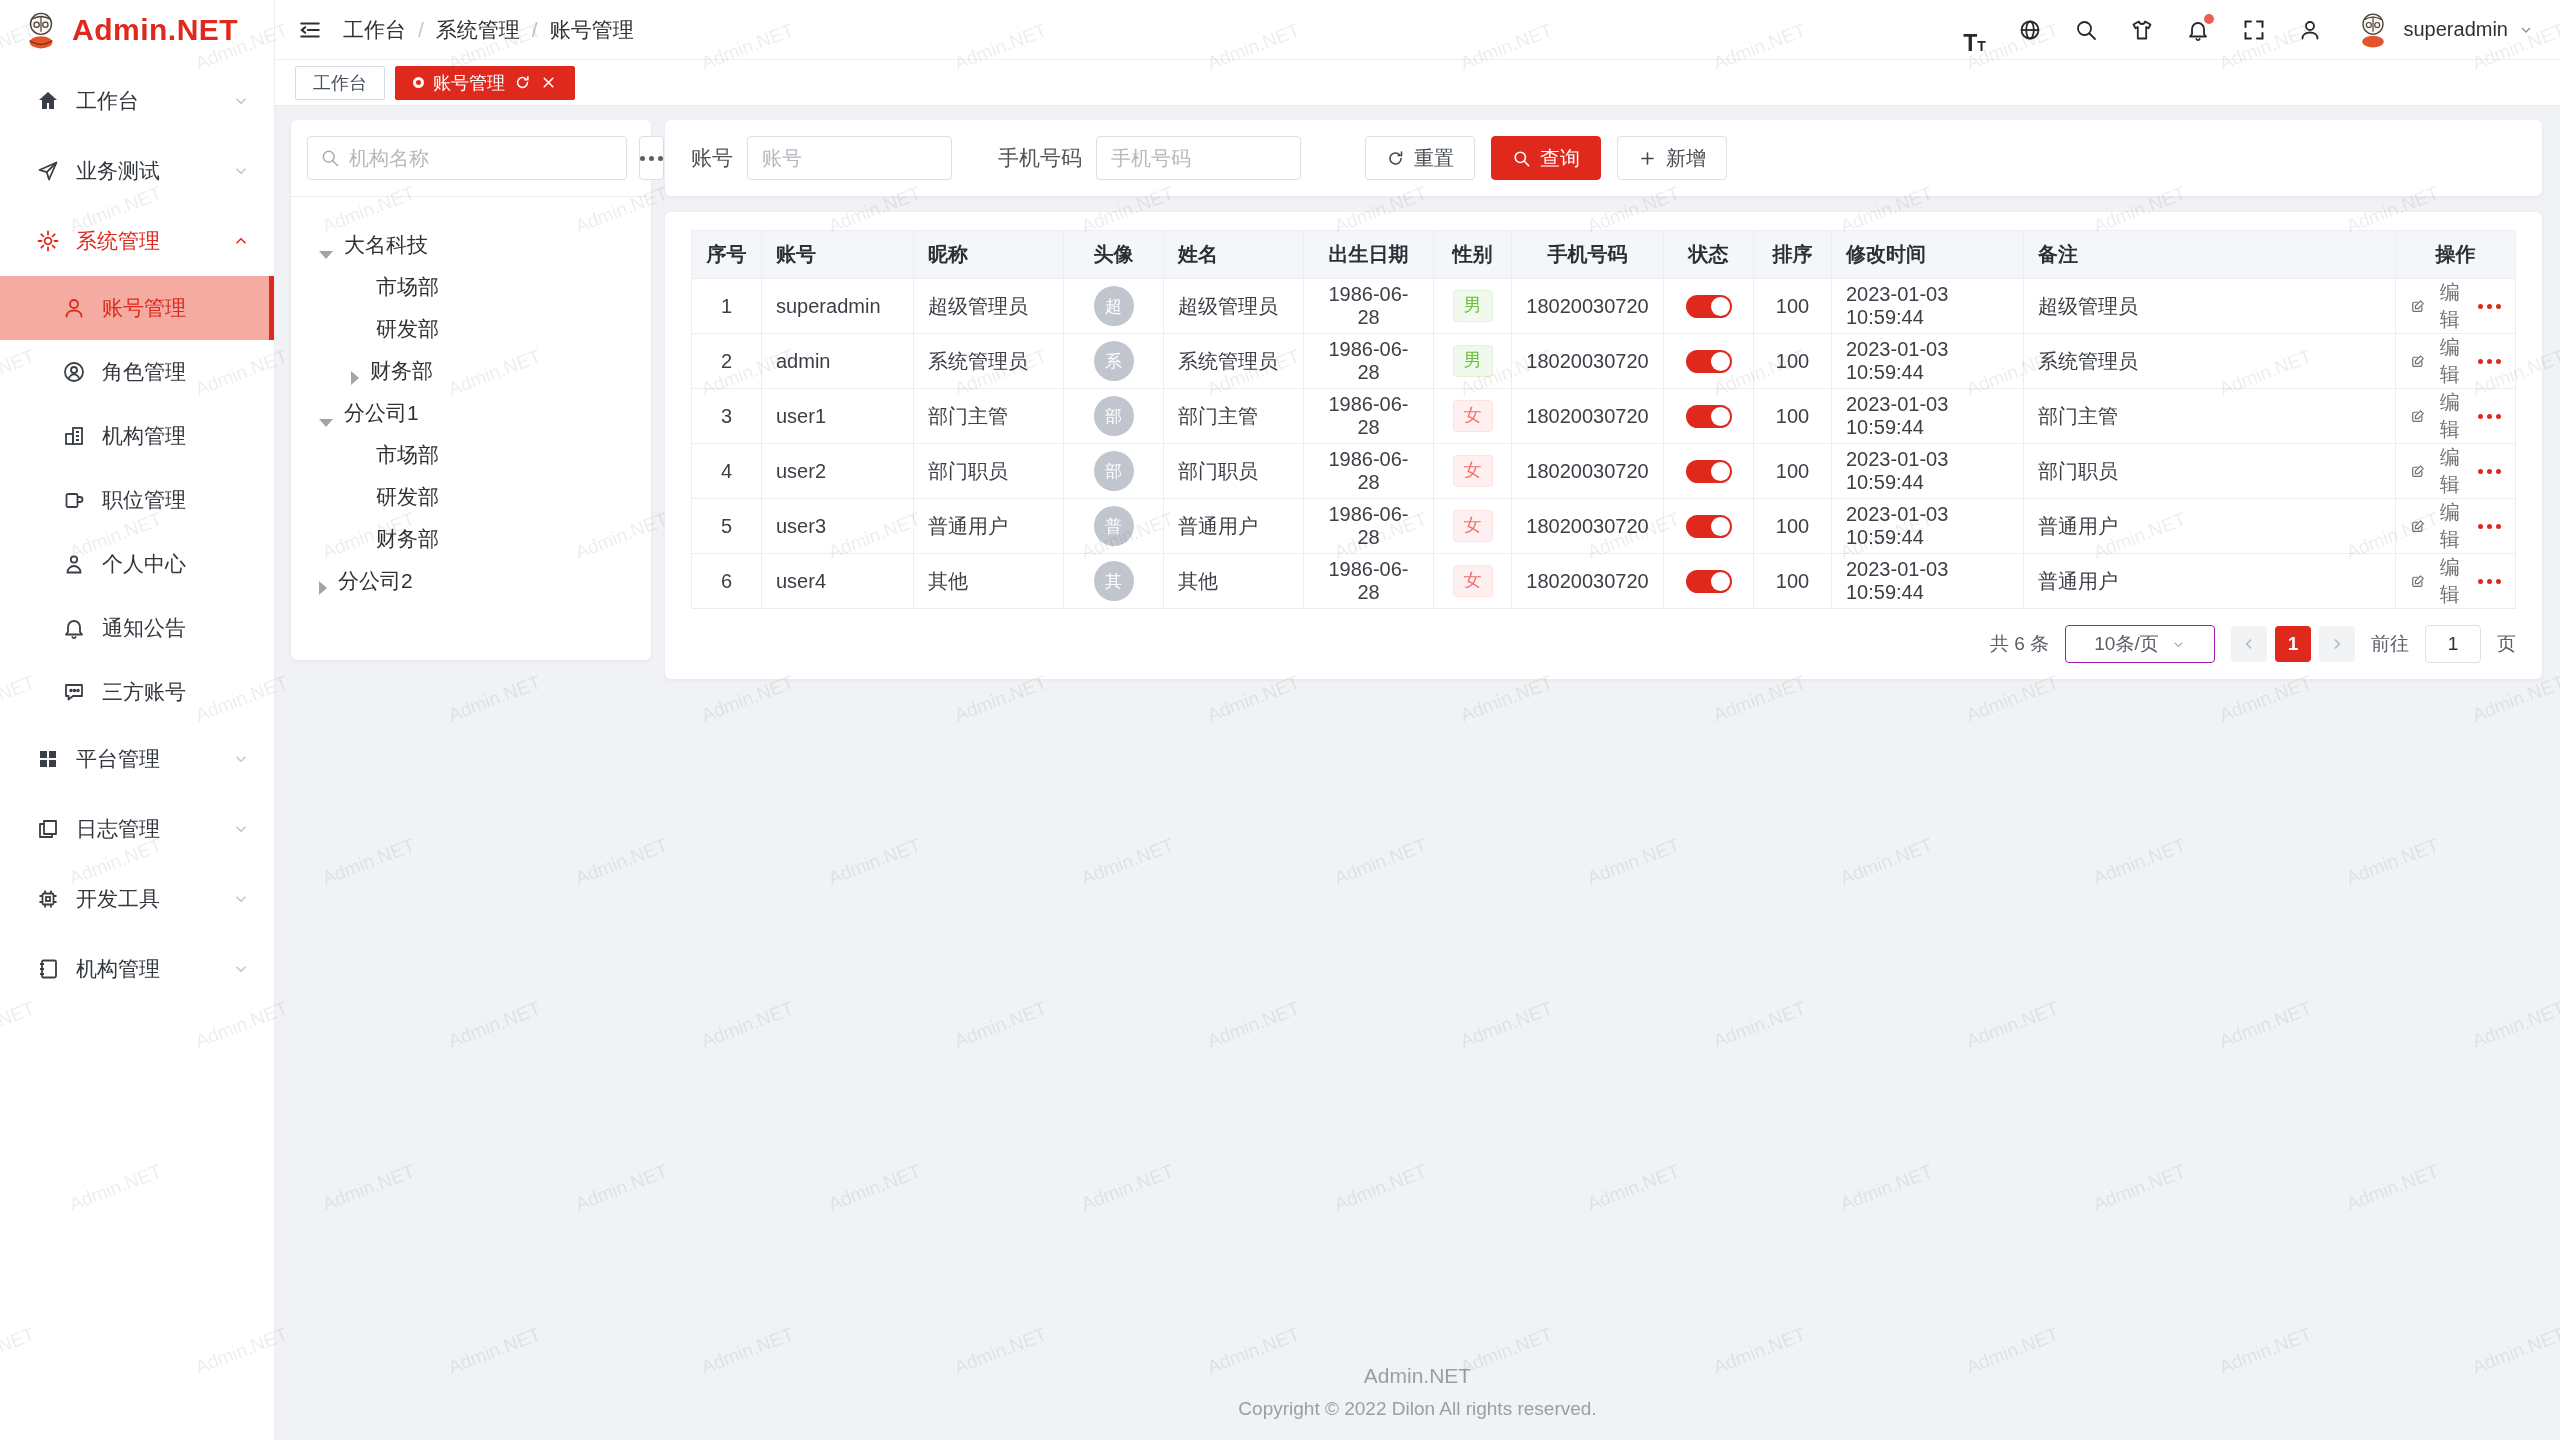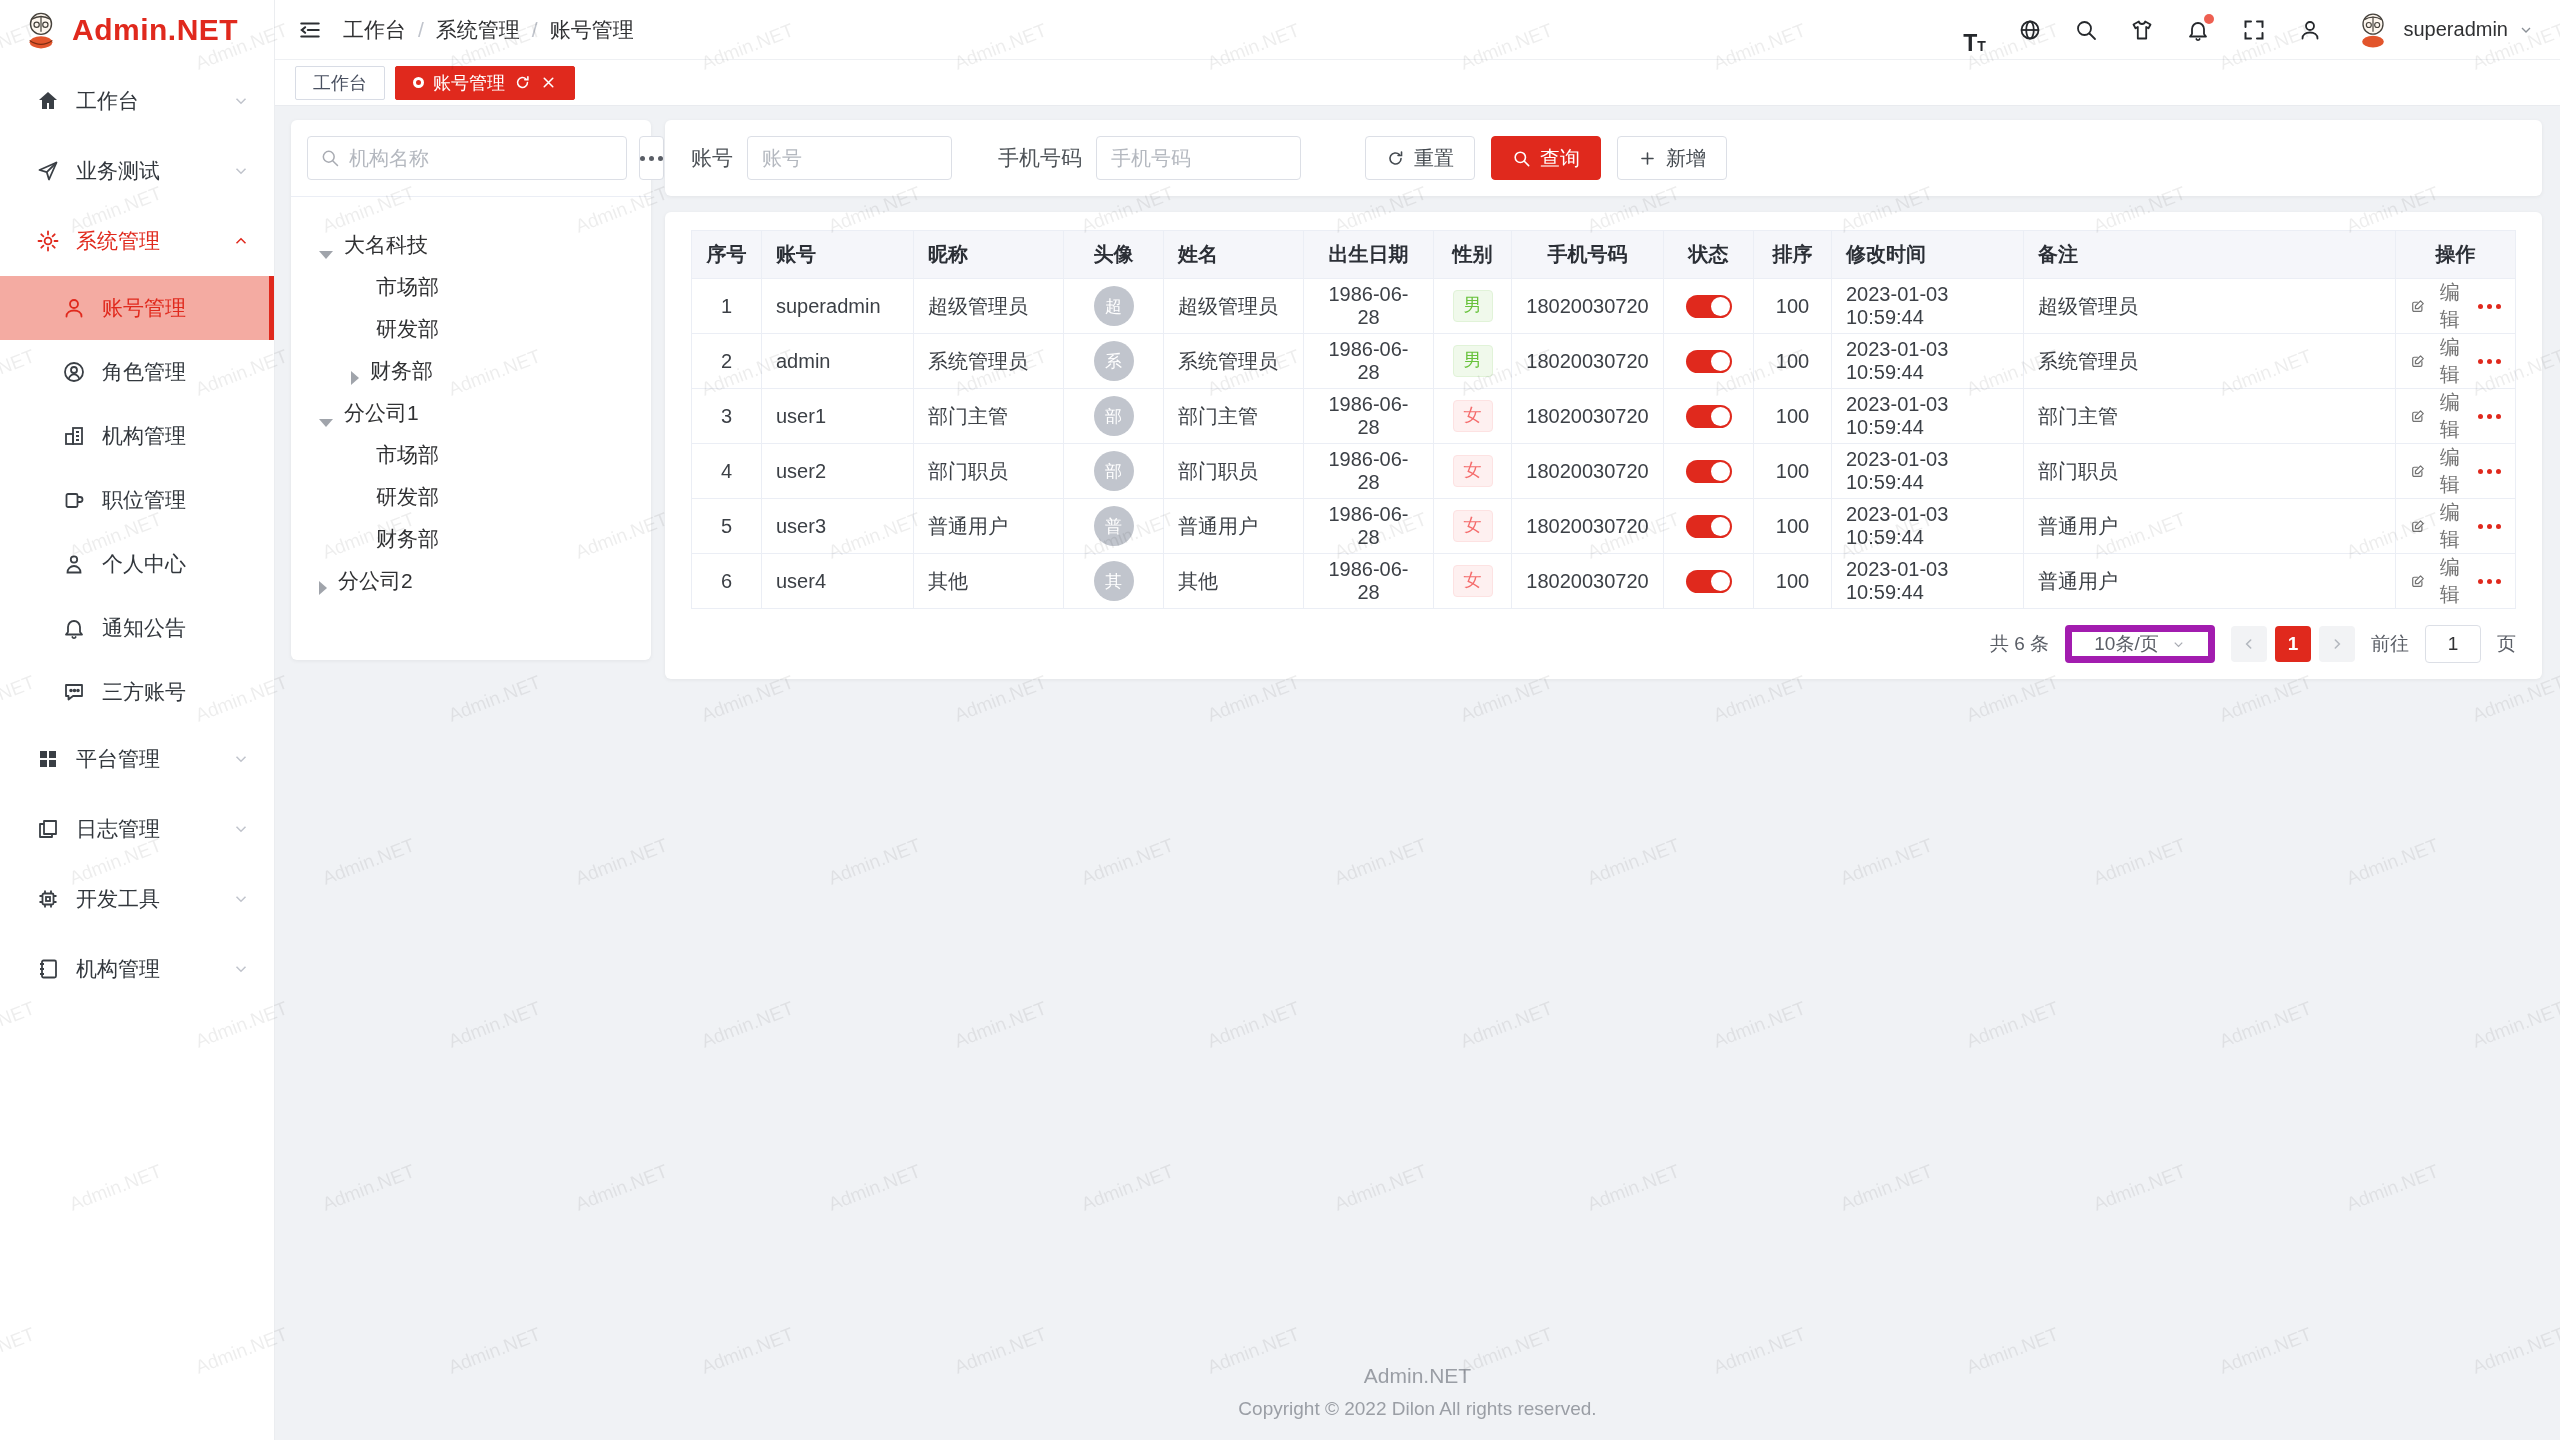--- a/index.html
+++ b/index.html
@@ -92,21 +92,21 @@
   .tag.female { background:#fef0f0; border:1px solid #fde2e2; color:#f56c6c; }
   .switch { display:inline-block; width:46px; height:23px; border-radius:12px; background:#e0291d; position:relative; cursor:pointer; vertical-align:middle; }
   .switch::after { content:""; position:absolute; right:2px; top:2px; width:19px; height:19px; border-radius:50%; background:#fff; }
   .ops { display:flex; align-items:center; justify-content:center; gap:12px; }
   .op-edit { display:inline-flex; align-items:center; gap:7px; color:#737373; cursor:pointer; font-size:20px; }
   .op-edit svg { width:20px; height:20px; }
   .op-more { display:inline-flex; gap:4px; cursor:pointer; align-items:center; }
   .op-more i { width:5px; height:5px; border-radius:50%; background:#e0291d; }
 
   .pagination { margin-top:16px; display:flex; align-items:center; justify-content:flex-end; gap:16px; font-size:19px; color:#5a5e66; }
-  .psel { position:relative; width:150px; height:38px; border:7px solid #a21caf; border-radius:4px; display:flex; align-items:center; justify-content:center; gap:12px; cursor:pointer; background:#fff; }
+  .psel { position:relative; width:150px; height:38px; border:1px solid #a21caf; border-radius:4px; display:flex; align-items:center; justify-content:center; gap:12px; cursor:pointer; background:#fff; }
   .psel svg { width:15px; height:15px; color:#a8abb2; }
   .pager { display:flex; gap:8px; align-items:center; }
   .pbtn { width:36px; height:36px; border-radius:4px; background:#f2f3f5; color:#b4b8bf; display:flex; align-items:center; justify-content:center; cursor:pointer; }
   .pbtn svg { width:16px; height:16px; }
   .pbtn.cur { background:#e0291d; color:#fff; font-weight:700; }
   .goto-input { width:56px; height:38px; border:1px solid #dcdfe6; border-radius:4px; text-align:center; font-size:19px; color:#303133; outline:none; }
 
   .footer { margin-top:auto; text-align:center; padding-bottom:20px; }
   .footer-title { font-size:21px; margin-bottom:10px; color:#9a9ea5; }
   .footer-copy { font-size:19px; color:#9a9ea5; }

